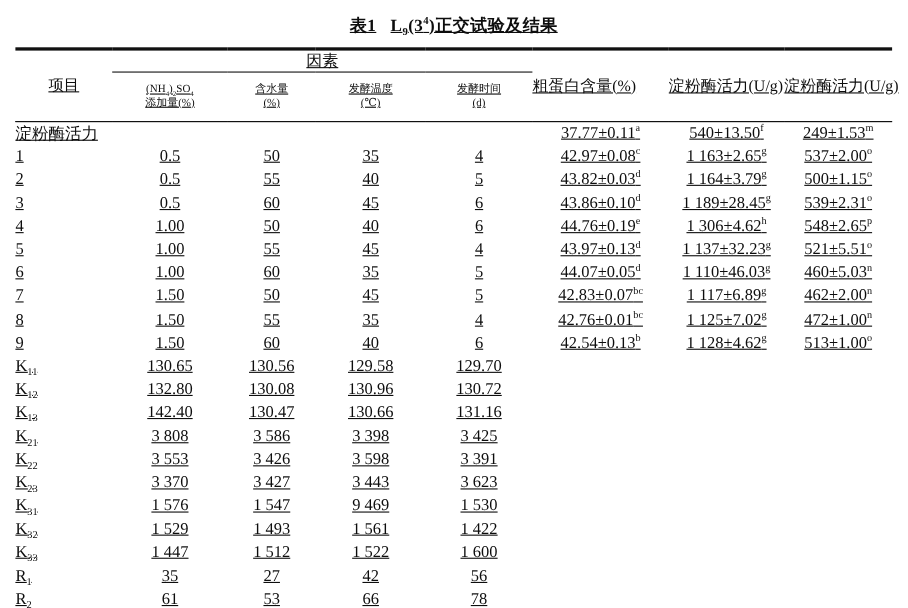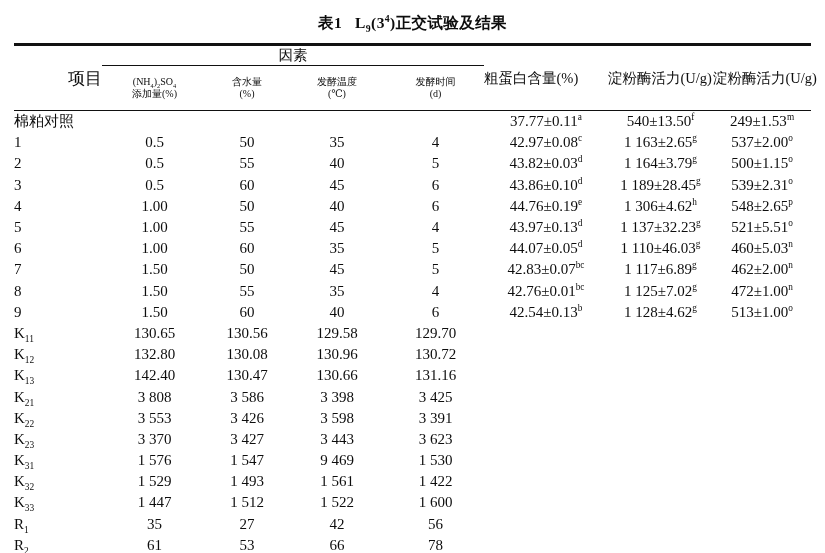--- a/index.html
+++ b/index.html
@@ -13,20 +13,21 @@
     font-family: "Liberation Serif", "DejaVu Serif", serif;
     color: #0d0d0d;
     overflow: hidden;
   }
   .page {
     position: relative;
     width: 825px;
     height: 553px;
     box-sizing: border-box;
     padding: 0 3px;
+    text-decoration: underline;
   }
 
   
   .caption {
     text-align: center;
     font-size: 15.5px;
     font-weight: bold;
     letter-spacing: 0.4px;
     padding-top: 13px;
     padding-bottom: 9px;
@@ -81,24 +82,24 @@
   }
   .hdr {
     text-align: center;
     font-size: 10px;
     line-height: 1.18;
     height: 44px;
     vertical-align: bottom;
     padding-bottom: 3px;
   }
   .hdr-item {
-    text-align: right;
+    text-align: center;
     padding-left: 6px;
     vertical-align: middle;
-    font-size: 17px;
+    font-size: 14px;
     height: 44px;
   }
   .hdr-res {
     vertical-align: middle;
     font-size: 14.5px;
     height: 44px;
   }
   .hdr .l2 { display: block; }
 
   
@@ -178,21 +179,21 @@
         </td>
       </tr>
 
       <tr class="rule-mid">
         <td colspan="8"></td>
       </tr>
     </tbody>
 
     <tbody id="body-rows">
         <tr class="drow first-row">
-          <td class="c-item"><span class="ksym">棉粕对照</span></td>
+          <td class="c-item"><span class="ksym">淀粉酶活力</span></td>
           <td class="c-num"></td>
           <td class="c-num"></td>
           <td class="c-num"></td>
           <td class="c-num"></td>
           <td class="c-res">37.77±0.11<sup>a</sup></td>
           <td class="c-res">540±13.50<sup>f</sup></td>
           <td class="c-res">249±1.53<sup>m</sup></td>
         </tr>
         <tr class="drow">
           <td class="c-item"><span class="ksym">1</span></td>

